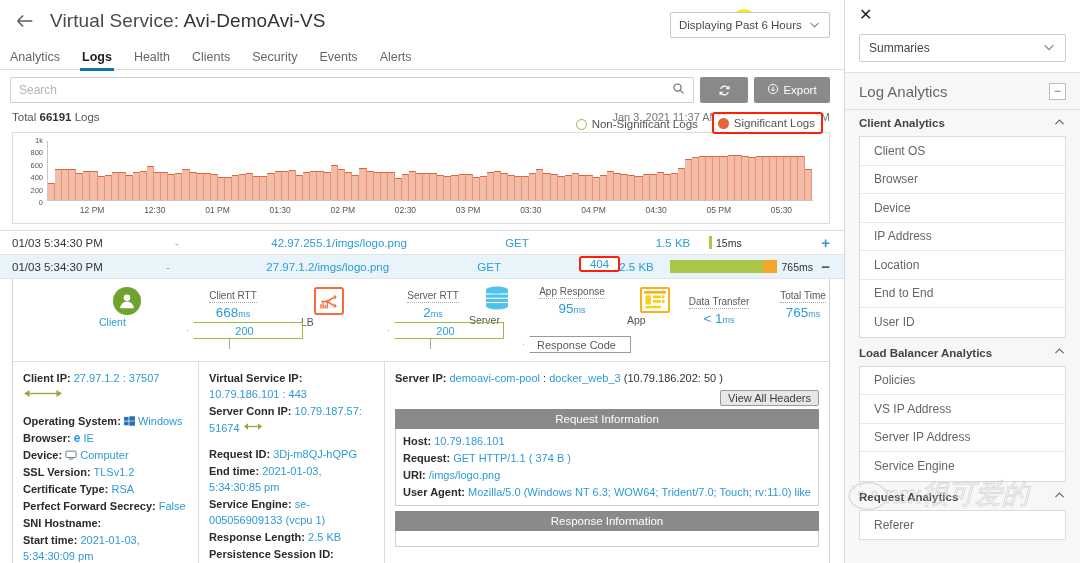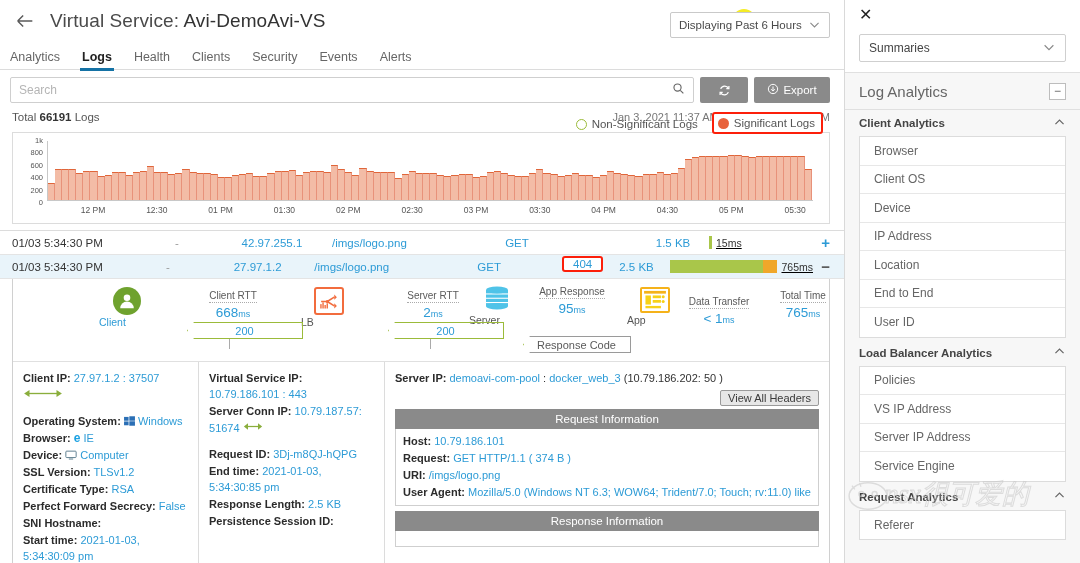--- a/index.html
+++ b/index.html
@@ -74,39 +74,39 @@
             padding: 3px 6px 3px 4px; background: #fff; position: relative; top: -1px; }
 
   .plot { position: absolute; left: 8px; top: 6px; right: 16px; bottom: 4px; }
   .ylab { position: absolute; left: 0; width: 22px; text-align: right; font-size: 7.5px;
           color: #555; }
   .plot-area { position: absolute; left: 26px; right: 0; top: 2px; bottom: 18px;
           border-left: 1px solid #c8c8c8; border-bottom: 1px solid #c8c8c8; }
   .bars { position: absolute; inset: 0; display: flex; align-items: flex-end; gap: 0px; }
   .bar { flex: 1 1 auto; background: #f3bca6; border-top: 1.2px solid #e0663a;
          border-right: .5px solid #e8927a; }
-  .xlabels { position: absolute; left: 26px; right: 0; bottom: 0; height: 16px; }
+  .xlabels { position: absolute; left: 26px; right: 14px; bottom: 0; height: 16px; }
   .xlab { position: absolute; font-size: 8.5px; color: #555; transform: translateX(-50%); top: 2px; }
 
   
   .logtable { margin: 6px 0 0 0; border-top: 1px solid #dcdcdc; }
   .logrow { display: flex; align-items: center; height: 24px; font-size: 11.5px;
             border-bottom: 1px solid #e4e4e4; padding: 0 14px 0 12px; }
   .logrow.r2 { background: #e9f4fa; }
   .c-time { width: 130px; color: #333; }
   .c-dash { width: 70px; color: #9a9a9a; text-align: center; }
-  .c-ip { width: 120px; color: #2d9bd6; text-align: center; }
+  .c-ip { width: 120px; color: #2d9bd6; text-align: right; }
   .c-uri { width: 140px; color: #2d9bd6; }
   .c-method { width: 90px; color: #2d9bd6; text-align: center; }
   .c-code { width: 75px; color: #2d9bd6; text-align: center; position: relative;
-            display: flex; align-items: center; justify-content: flex-start; margin-top: 43px; }
+            display: flex; align-items: center; justify-content: center; margin-top: 43px; }
   .c-code .hl { border: 2.5px solid #fc1f0a; border-radius: 3px; padding: 0px 9px;
             background: #fff; }
   .c-size { width: 72px; color: #2d9bd6; text-align: center; }
-  .c-lat { flex: 1 1 auto; display: flex; align-items: center; gap: 4px; text-decoration: underline; }
+  .c-lat { flex: 1 1 auto; display: flex; align-items: center; gap: 4px; }
   .latbar { height: 13px; display: flex; }
   .latbar .seg-green { background: #a9c64a; }
   .latbar .seg-orange { background: #f0a72a; }
   .lat-txt { font-size: 10.5px; color: #333; }
   .c-exp { width: 18px; text-align: right; color: #2d9bd6; font-size: 15px; font-weight: bold; }
   .c-exp.minus { color: #555; }
 
   
   .detail { border: 1px solid #d0d0d0; border-top: 0; margin: 0 14px 0 12px;
             background: #fff; height: 300px; position: relative; }
@@ -654,20 +654,24 @@
           <div class="spacer8"></div>
           <div class="dl">
             <b>Request ID:</b>
             <span class="v">3Dj-m8QJ-hQPG</span>
           </div>
           <div class="dl">
             <b>End time:</b>
             <span class="v">2021-01-03, 5:34:30:85 pm</span>
           </div>
           <div class="dl">
+            <b>Service Engine:</b>
+            <span class="v">se-005056909133 (vcpu 1)</span>
+          </div>
+          <div class="dl">
             <b>Response Length:</b>
             <span class="v">2.5 KB</span>
           </div>
           <div class="dl">
             <b>Persistence Session ID:</b>
             
           </div>
 
         </div>
 
@@ -736,22 +740,22 @@
 
       <div class="grp-head">
         <span>Client Analytics</span>
         <span class="chev">
           <svg viewBox="0 0 16 16" width="13" height="13" fill="none" stroke="currentColor" stroke-width="1.5">
               <path d="M3 10l5-5 5 5"></path>
             </svg>
         </span>
       </div>
       <div class="grp-list">
+        <div class="grp-item">Client OS</div>
         <div class="grp-item">Browser</div>
-        <div class="grp-item">Client OS</div>
         <div class="grp-item">Device</div>
         <div class="grp-item">IP Address</div>
         <div class="grp-item">Location</div>
         <div class="grp-item">End to End</div>
         <div class="grp-item">User ID</div>
       </div>
 
       <div class="grp-head">
         <span>Load Balancer Analytics</span>
         <span class="chev">

